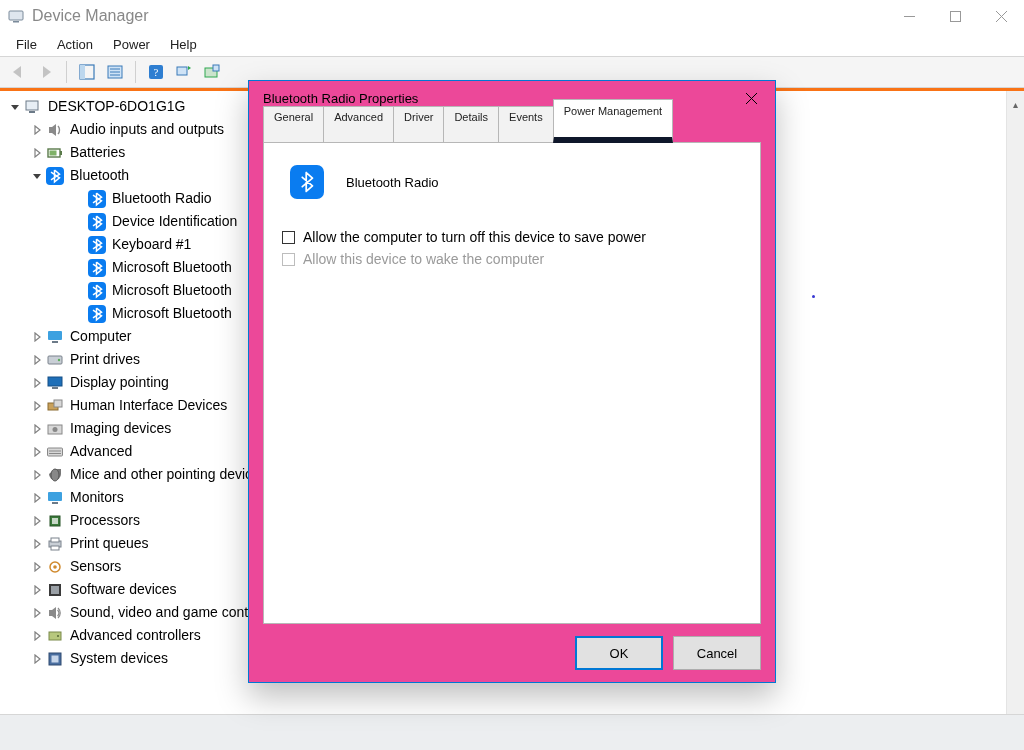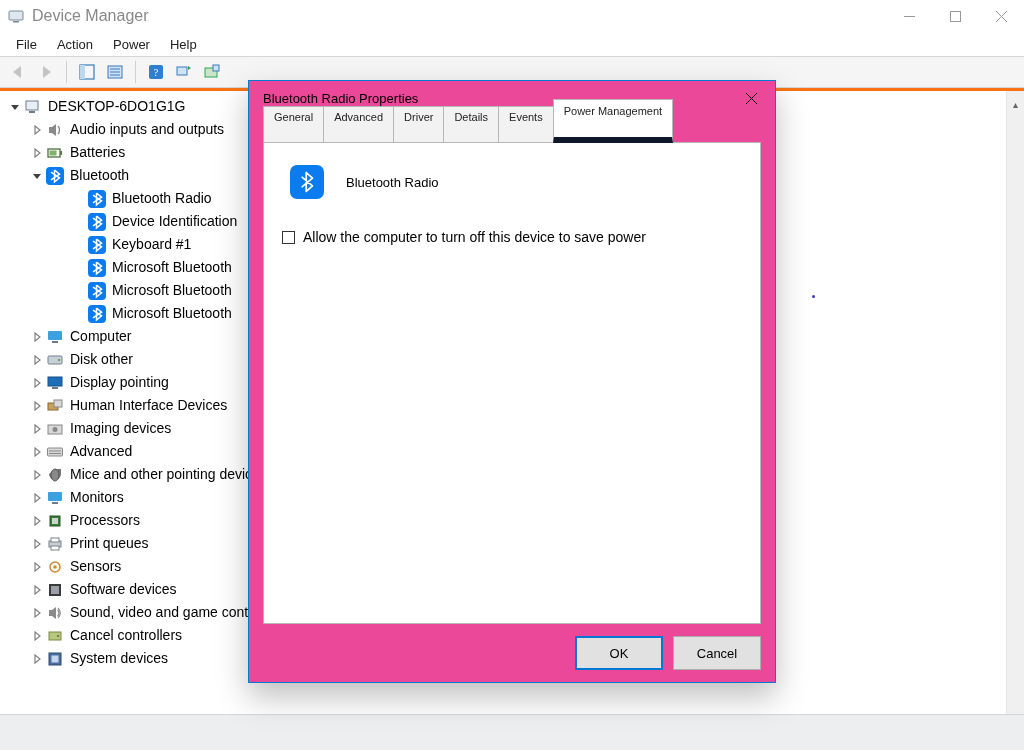--- a/index.html
+++ b/index.html
@@ -449,21 +449,21 @@
           <svg viewBox="0 0 10 10">
             <path d="M3 1 L8 5 L3 9 Z" fill="none" stroke="#808080" stroke-width="1.2"></path>
           </svg>
         </span>
         <span class="ticon">
           <svg viewBox="0 0 18 18">
             <rect x="2" y="5" width="14" height="8" rx="1" fill="#c9cfd6" stroke="#7a828c"></rect>
             <circle cx="13" cy="9" r="1.2" fill="#5cae5c"></circle>
           </svg>
         </span>
-        <span>Disk other</span>
+        <span>Print drives</span>
       </div>
       <div class="node depth1">
         <span class="expander">
           <svg viewBox="0 0 10 10">
             <path d="M3 1 L8 5 L3 9 Z" fill="none" stroke="#808080" stroke-width="1.2"></path>
           </svg>
         </span>
         <span class="ticon">
           <svg viewBox="0 0 18 18">
             <rect x="2" y="3" width="14" height="9" fill="#1e6fb8" stroke="#154f85"></rect>
@@ -619,21 +619,21 @@
           <svg viewBox="0 0 10 10">
             <path d="M3 1 L8 5 L3 9 Z" fill="none" stroke="#808080" stroke-width="1.2"></path>
           </svg>
         </span>
         <span class="ticon">
           <svg viewBox="0 0 18 18">
             <rect x="3" y="5" width="12" height="8" fill="#b7c77d" stroke="#7a8a4a"></rect>
             <circle cx="12" cy="9" r="1" fill="#556633"></circle>
           </svg>
         </span>
-        <span>Cancel controllers</span>
+        <span>Advanced controllers</span>
       </div>
       <div class="node depth1">
         <span class="expander">
           <svg viewBox="0 0 10 10">
             <path d="M3 1 L8 5 L3 9 Z" fill="none" stroke="#808080" stroke-width="1.2"></path>
           </svg>
         </span>
         <span class="ticon">
           <svg viewBox="0 0 18 18">
             <rect x="3" y="3" width="12" height="12" fill="#4a6fa0" stroke="#2f4a70"></rect>
@@ -677,19 +677,23 @@
           <svg viewBox="0 0 20 28">
               <path d="M9 2 L9 26 L17 19 L4 8 M9 2 L17 9 L4 20" fill="none" stroke="#fff" stroke-width="2.2" stroke-linejoin="round" stroke-linecap="round"></path>
             </svg>
         </div>
         <span>Bluetooth Radio</span>
       </div>
       <div class="checkrow">
         <span class="checkbox"></span>
         <span>Allow the computer to turn off this device to save power</span>
       </div>
+      <div class="checkrow disabled">
+        <span class="checkbox"></span>
+        <span>Allow this device to wake the computer</span>
+      </div>
     </div>
     <div class="dlg-buttons">
       <div class="btn default">OK</div>
       <div class="btn">Cancel</div>
     </div>
   </div>
 </div>
 
 </body></html>

